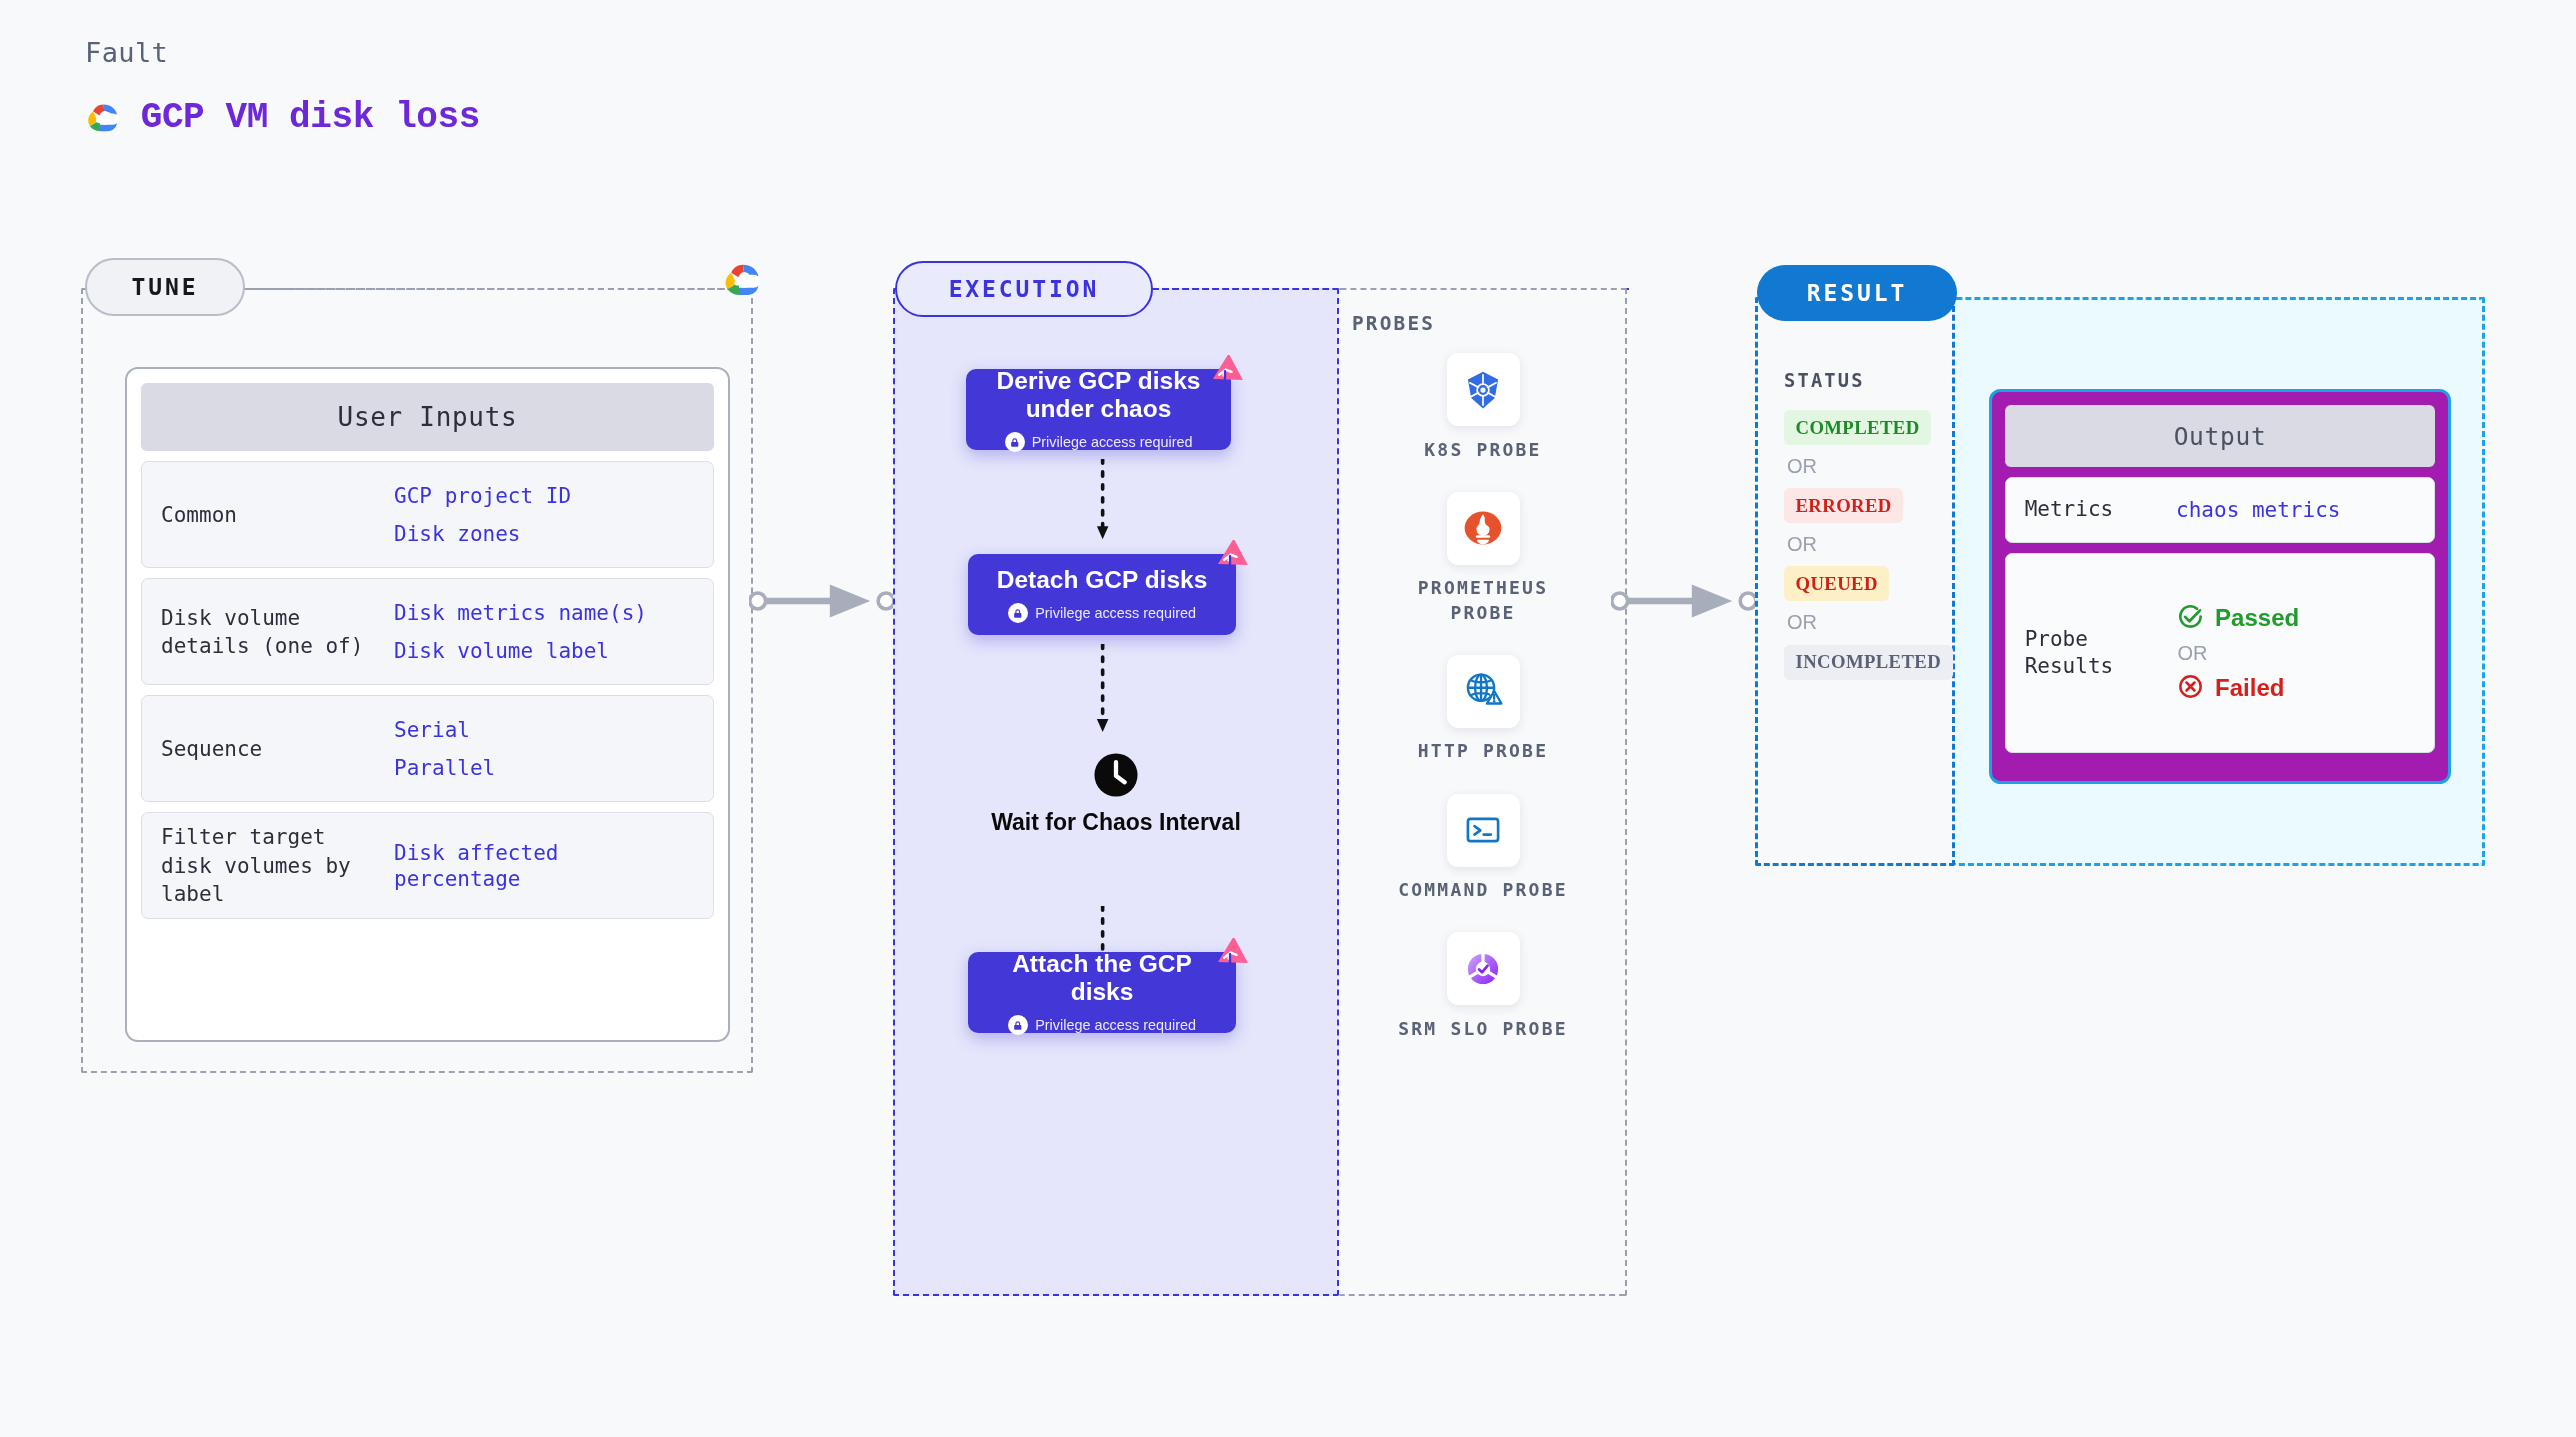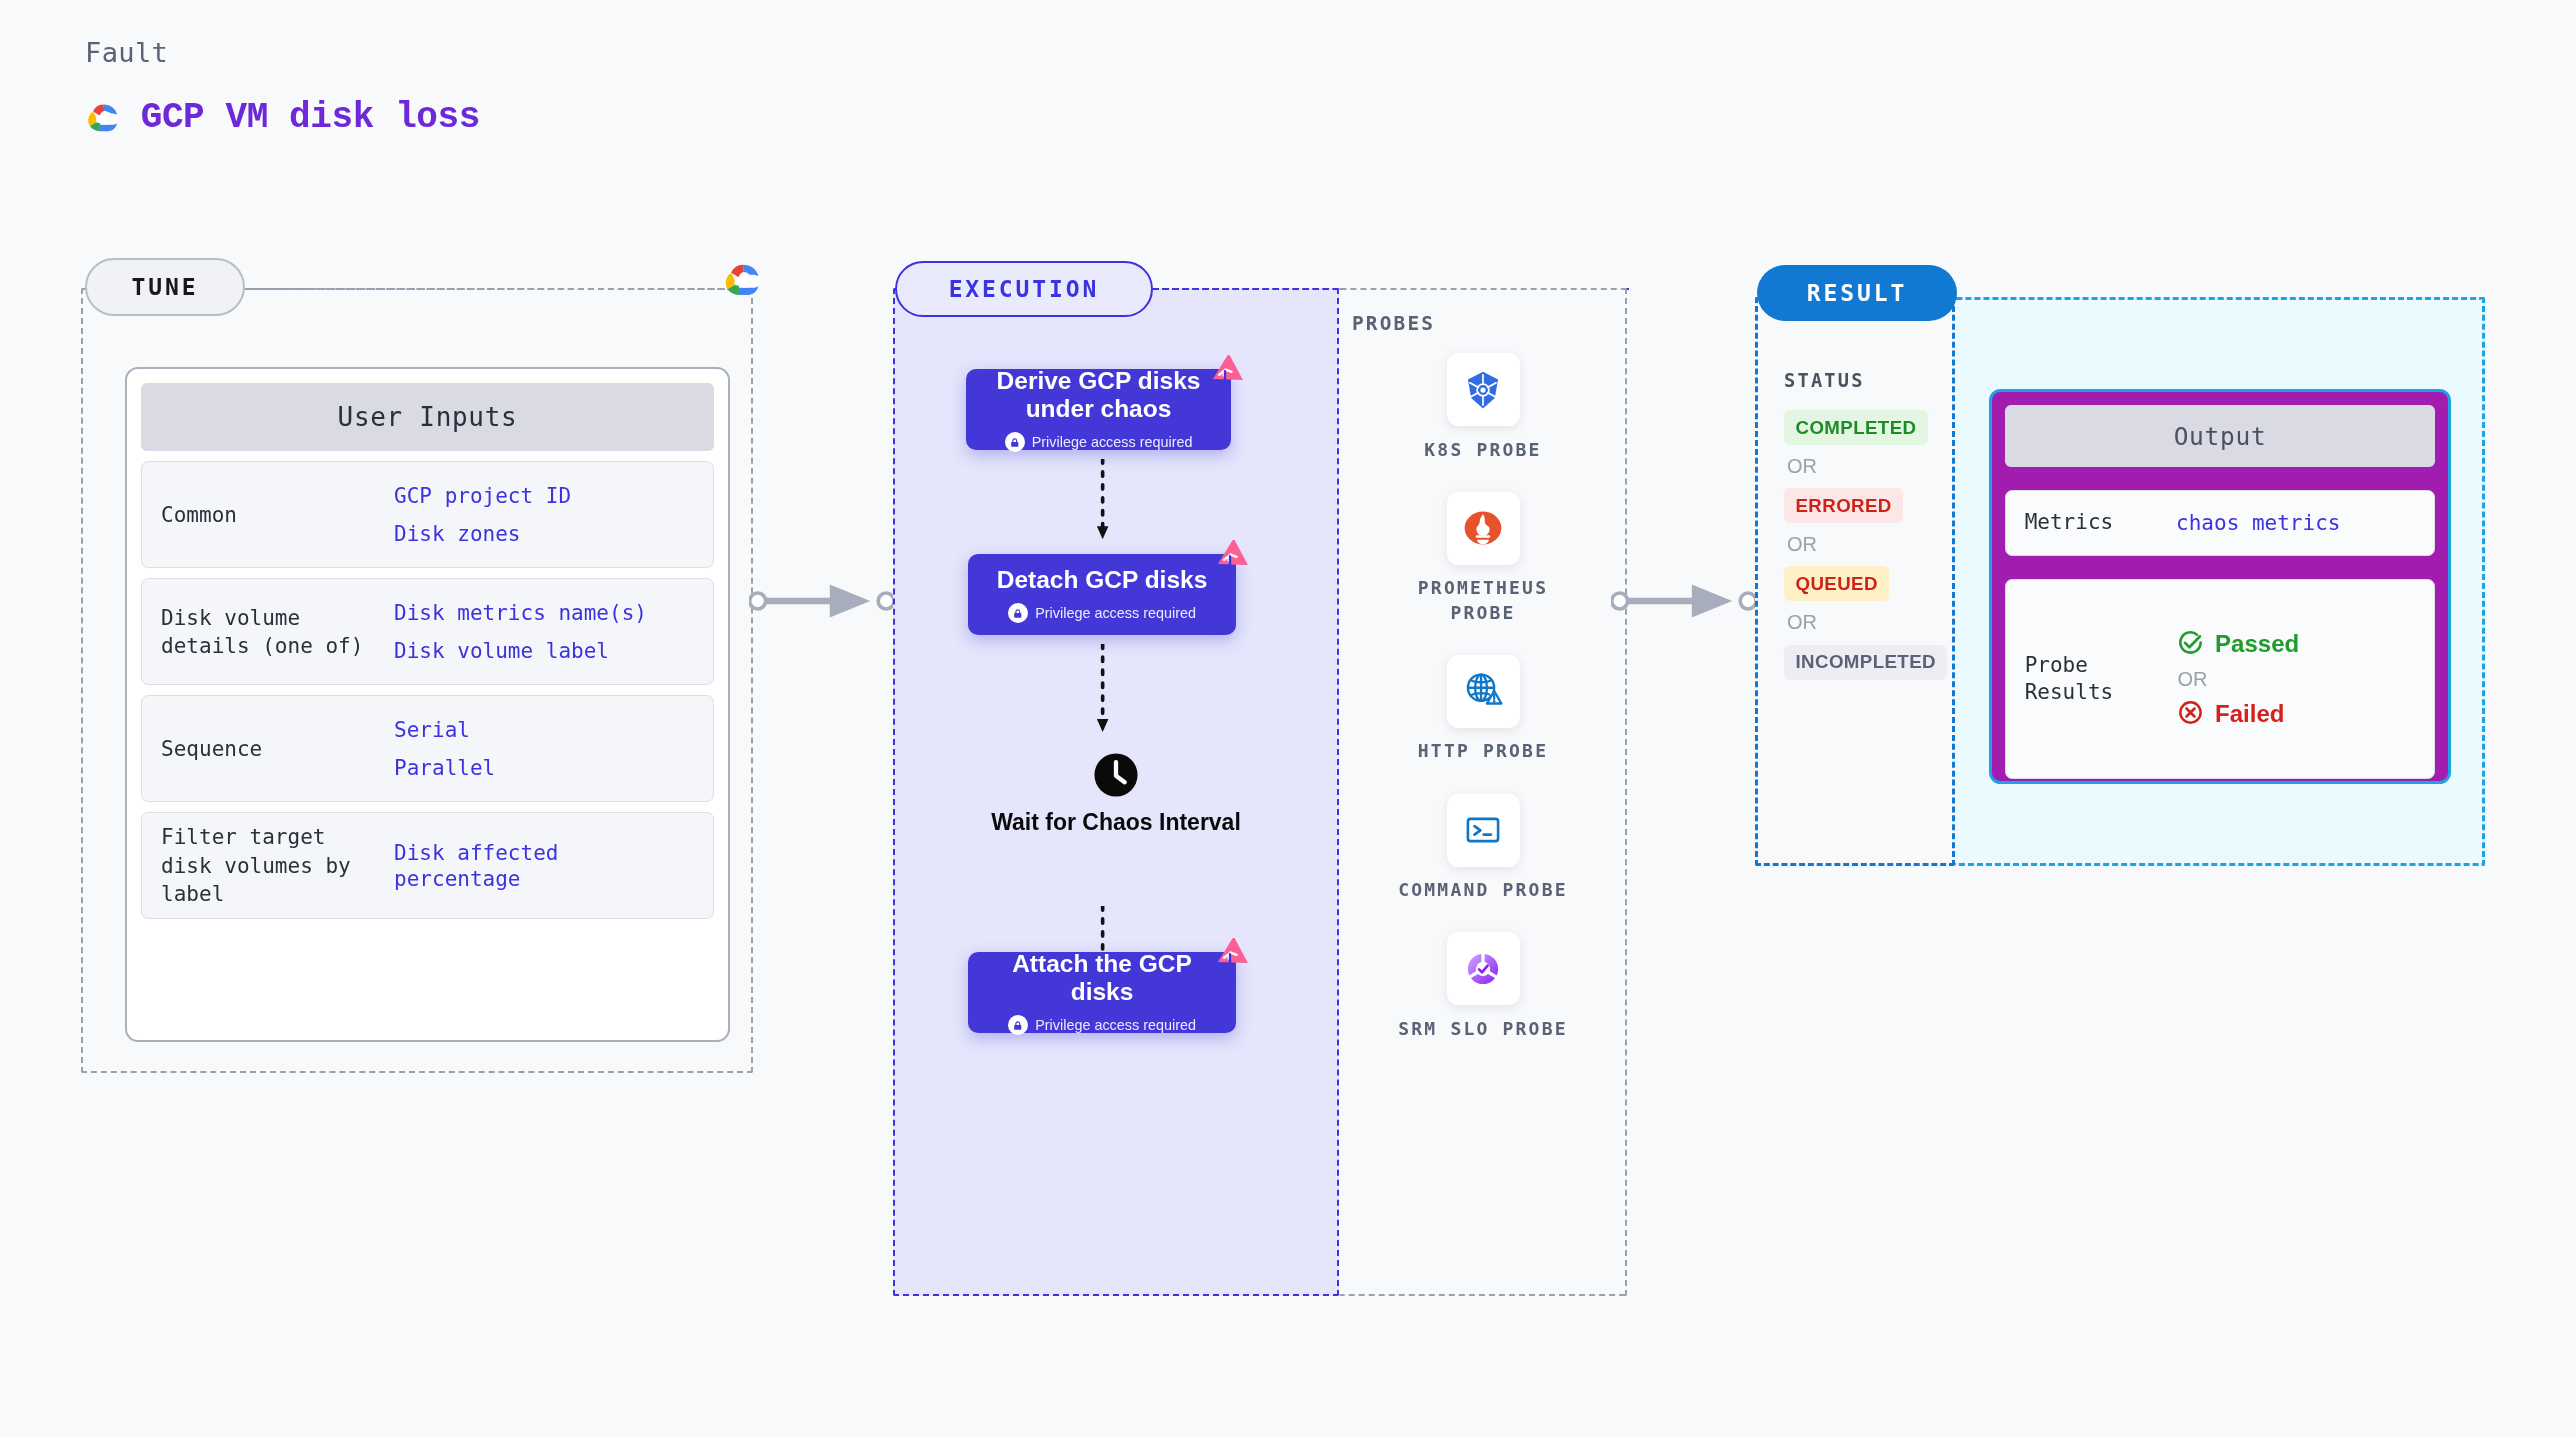--- a/index.html
+++ b/index.html
@@ -178,42 +178,42 @@
     position: absolute; left: 1784px; top: 370px;
     font-family: "DejaVu Sans Mono", monospace;
     font-size: 18.7px; font-weight: bold; color: #4a5160; letter-spacing: 2.2px;
   }
   #status-list {
     position: absolute; left: 1784px; top: 410px;
     display: flex; flex-direction: column; align-items: flex-start; gap: 4.3px;
   }
   .status-chip {
     padding: 6.5px 11.5px; border-radius: 5.8px;
-    font-family: Liberation Sans, sans-serif;
+    font-family: Liberation Serif, serif;
     font-weight: bold; font-size: 18.7px; letter-spacing: 0.4px;
   }
   .or-text {
     font-family: "Liberation Sans", sans-serif;
     font-size: 20px; color: #9aa1ae; padding: 5.8px 2.9px;
   }
 
   
   #output-card {
     position: absolute; left: 1989px; top: 389px; width: 462px; height: 395px;
     background: #a21caf; border: 3.6px solid #1da2e8; border-radius: 11.5px;
     padding: 13px;
   }
   .out-header {
     background: #d9dae4; border-radius: 5.8px; height: 62px;
     display: flex; align-items: center; justify-content: center;
     font-family: "DejaVu Sans Mono", monospace;
     font-size: 24.5px; color: #4a5160; letter-spacing: 0.7px;
   }
   .out-row {
-    margin-top: 23px; border: 1.4px solid #dcdee6; border-radius: 7.2px;
+    margin-top: 10px; border: 1.4px solid #dcdee6; border-radius: 7.2px;
     background: #fafbfd; display: flex; align-items: center;
     padding: 13px 18.7px; gap: 14.4px;
   }
   .out-label {
     width: 137px; flex: none;
     font-family: "DejaVu Sans Mono", monospace;
     font-size: 21px; color: #2b2f3a; line-height: 1.3;
   }
   .out-value-mono {
     font-family: "DejaVu Sans Mono", monospace;

